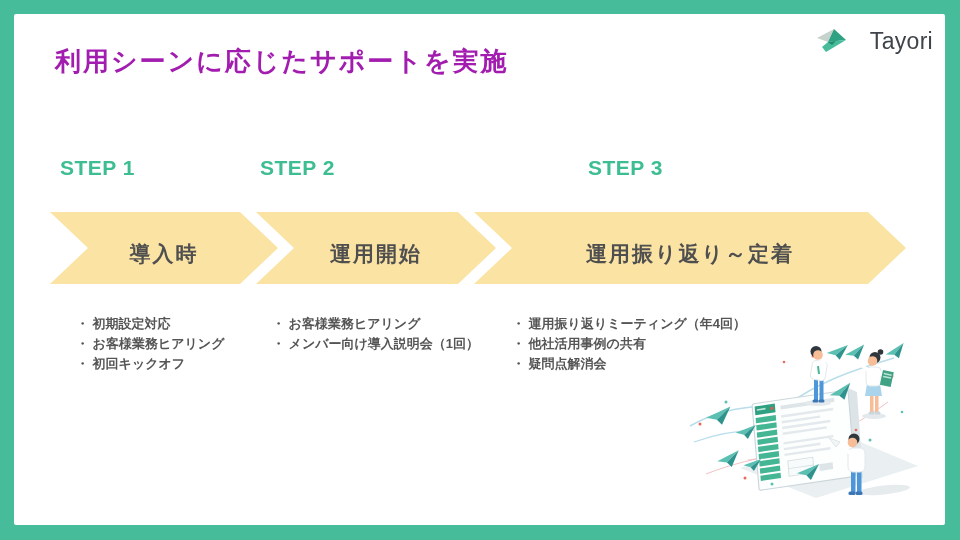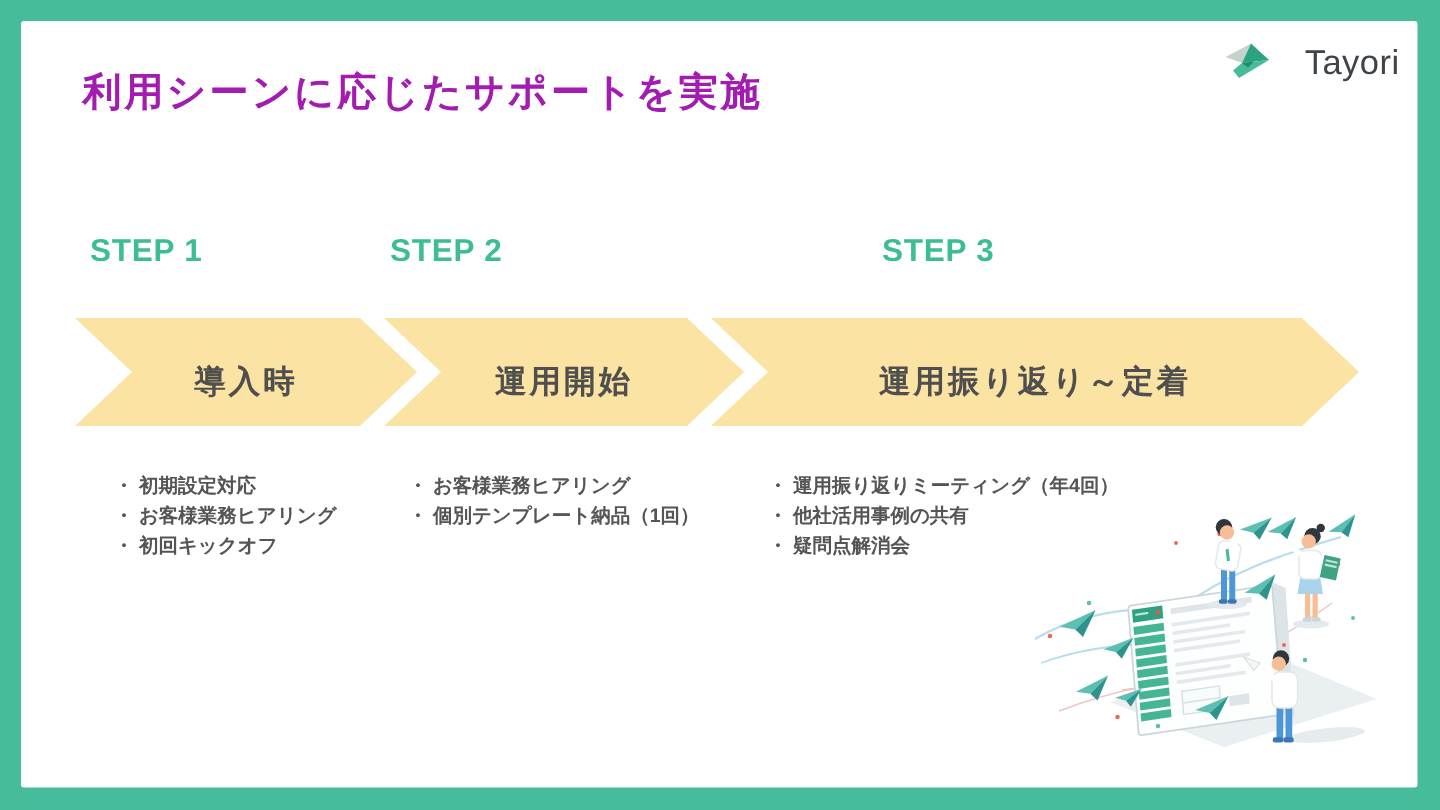--- a/index.html
+++ b/index.html
@@ -94,21 +94,21 @@
     <div class="arrow-label a3">運用振り返り～定着</div>
     <div class="arrow-label a2">運用開始</div>
 
     <div class="bullets b1">
       <div>・ 初期設定対応</div>
       <div>・ お客様業務ヒアリング</div>
       <div>・ 初回キックオフ</div>
     </div>
     <div class="bullets b2">
       <div>・ お客様業務ヒアリング</div>
-      <div>・ 個別テンプレート納品（1回）</div>
+      <div>・ メンバー向け導入説明会（1回）</div>
     </div>
     <div class="bullets b3">
       <div>・ 運用振り返りミーティング（年4回）</div>
       <div>・ 他社活用事例の共有</div>
       <div>・ 疑問点解消会</div>
     </div>
 
     <svg class="illo" viewBox="0 0 232 158">
 
       <polygon points="52,126 158,94 230,124 128,156" fill="#EAEFF1"></polygon>

